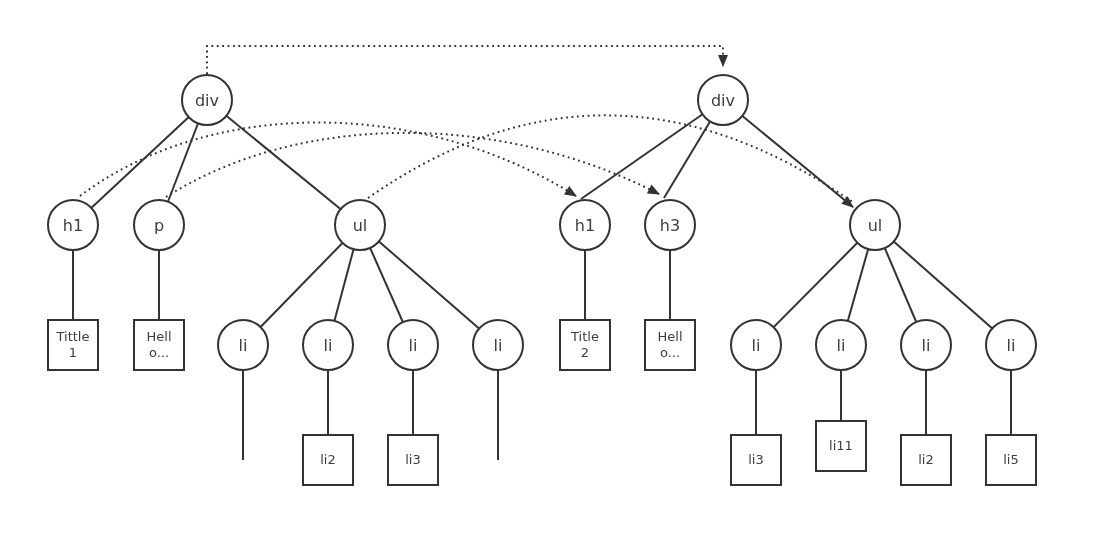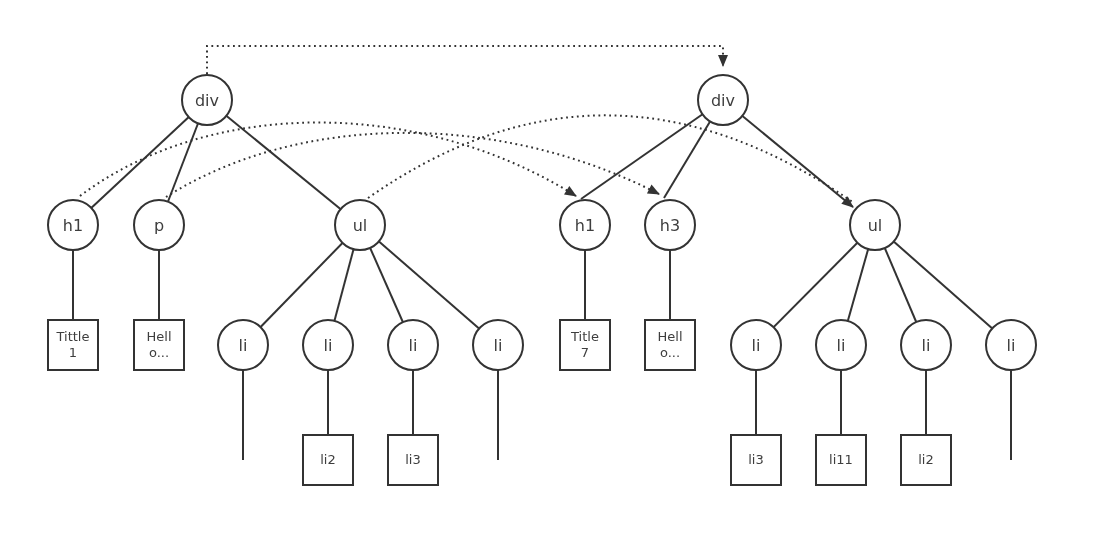--- a/index.html
+++ b/index.html
@@ -132,23 +132,24 @@
   <div class="circle-node" style="left:302px;top:319px">li</div>
   <div class="circle-node" style="left:387px;top:319px">li</div>
   <div class="circle-node" style="left:472px;top:319px">li</div>
   <div class="square-node" style="left:302px;top:434px">li2</div>
   <div class="square-node" style="left:387px;top:434px">li3</div>
 
   <div class="circle-node" style="left:697px;top:74px">div</div>
   <div class="circle-node" style="left:559px;top:199px">h1</div>
   <div class="circle-node" style="left:644px;top:199px">h3</div>
   <div class="circle-node" style="left:849px;top:199px">ul</div>
-  <div class="square-node" style="left:559px;top:319px">Title 7</div>
+  <div class="square-node" style="left:559px;top:319px">Title 2</div>
   <div class="square-node" style="left:644px;top:319px">Hello...</div>
   <div class="circle-node" style="left:730px;top:319px">li</div>
   <div class="circle-node" style="left:815px;top:319px">li</div>
   <div class="circle-node" style="left:900px;top:319px">li</div>
   <div class="circle-node" style="left:985px;top:319px">li</div>
   <div class="square-node" style="left:730px;top:434px">li3</div>
-  <div class="square-node" style="left:815px;top:434px">li11</div>
+  <div class="square-node" style="left:815px;top:420px">li11</div>
   <div class="square-node" style="left:900px;top:434px">li2</div>
+  <div class="square-node" style="left:985px;top:434px">li5</div>
 
 </div>
 
 </body></html>

